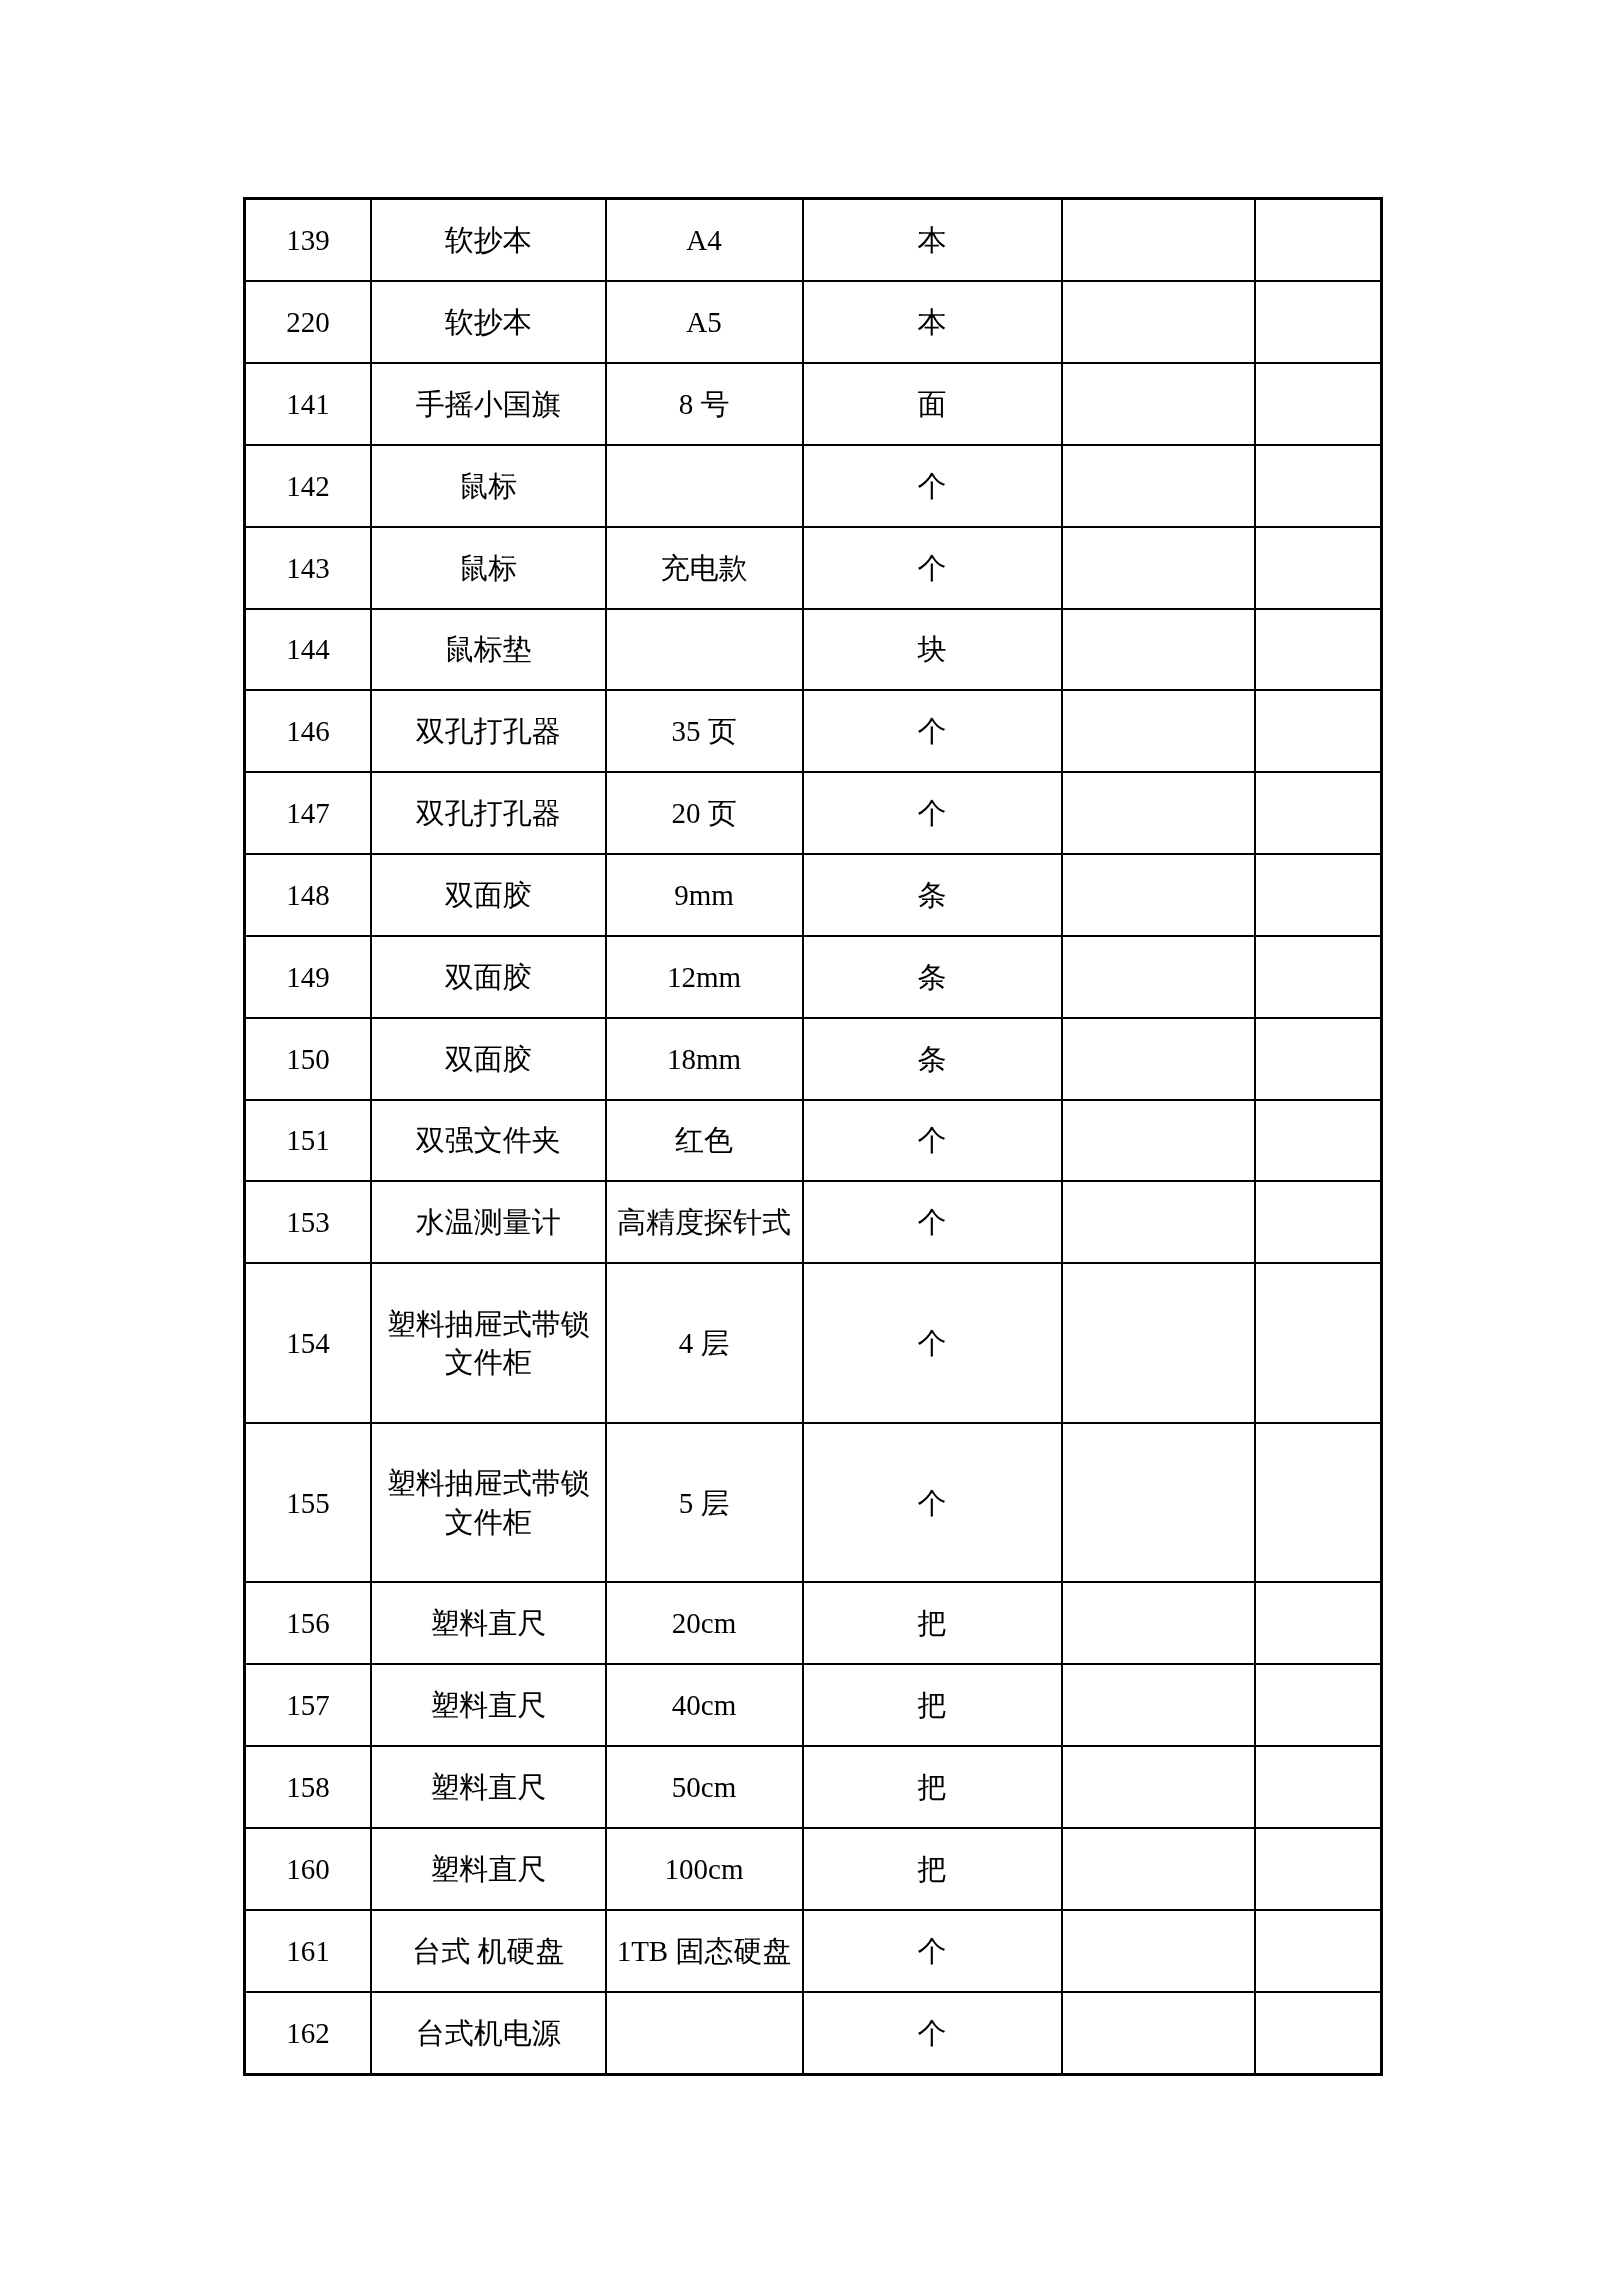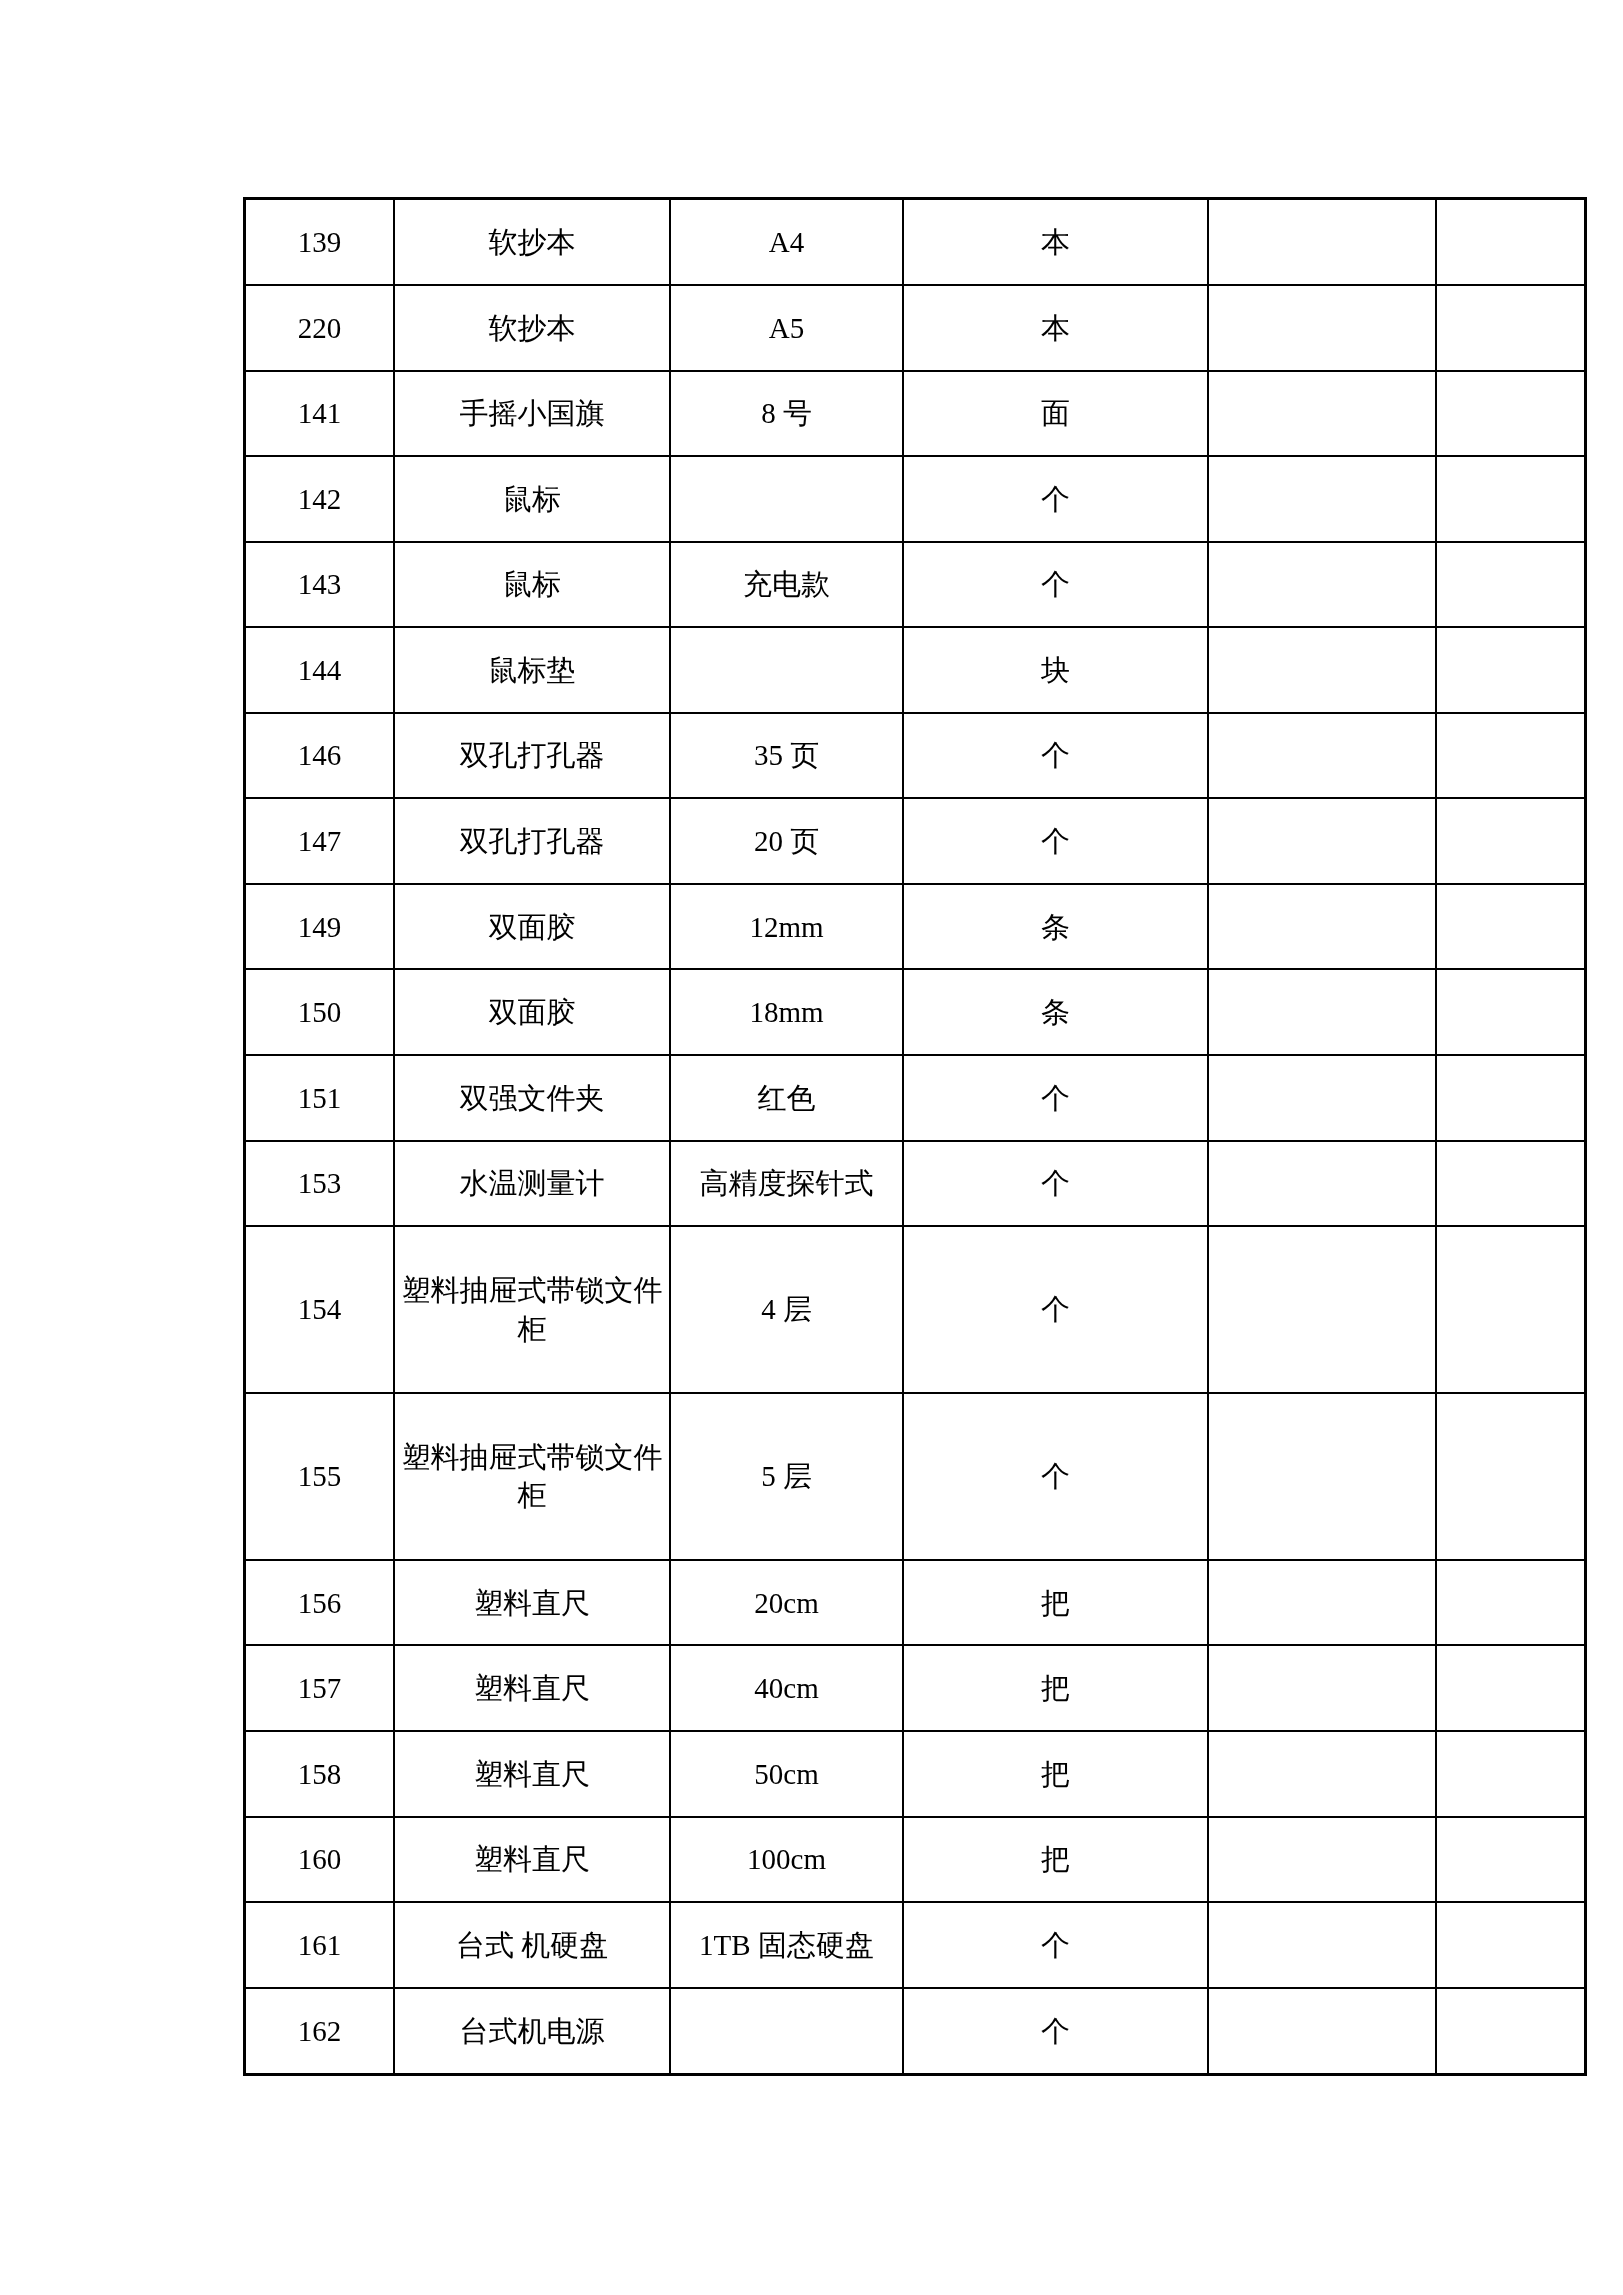--- a/index.html
+++ b/index.html
@@ -16,21 +16,21 @@
   }
   .page {
     position: absolute;
     inset: 0;
     background: #ffffff;
   }
   table.supplies {
     position: absolute;
     left: 243px;
     top: 197px;
-    width: 1344px;
+    width: 1140px;
     height: 1879px;
     border-collapse: collapse;
     table-layout: fixed;
     border: 3.1px solid #000000;
   }
   table.supplies td {
     border: 2.6px solid #000000;
     text-align: center;
     vertical-align: middle;
     font-size: 29px;
@@ -125,20 +125,28 @@
 
   <tr>
     <td>147</td>
     <td>双孔打孔器</td>
     <td>20 页</td>
     <td>个</td>
     <td></td>
     <td></td>
   </tr>
 
+  <tr>
+    <td>148</td>
+    <td>双面胶</td>
+    <td>9mm</td>
+    <td>条</td>
+    <td></td>
+    <td></td>
+  </tr>
 
   <tr>
     <td>149</td>
     <td>双面胶</td>
     <td>12mm</td>
     <td>条</td>
     <td></td>
     <td></td>
   </tr>
 

